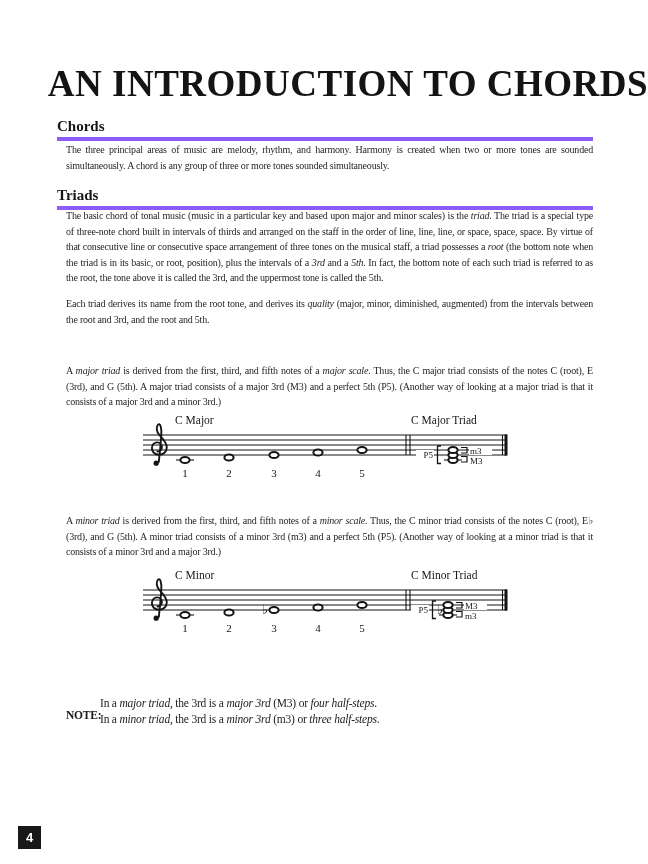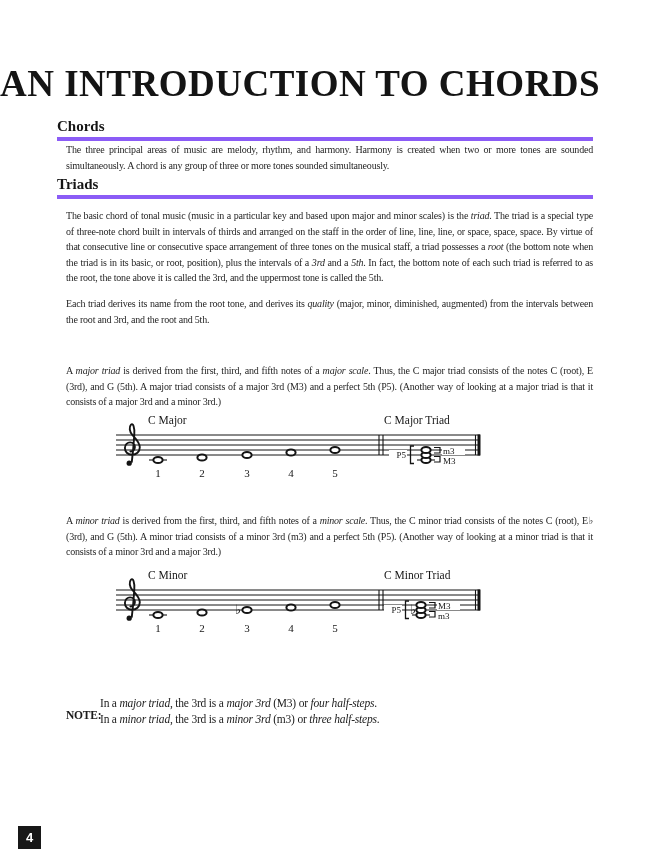--- a/index.html
+++ b/index.html
@@ -1,48 +1,48 @@
 <!DOCTYPE html>
 <html><head>
 <meta charset="utf-8">
 <style>
   html,body{margin:0;padding:0;background:#ffffff;}
   #page{position:relative;width:648px;height:864px;background:#ffffff;overflow:hidden;
         font-family:"Liberation Serif","DejaVu Serif",serif;color:#1b1b1b;}
   .abs{position:absolute;}
-  .title{width:648px;text-align:left;font-size:37px;font-weight:700;letter-spacing:.5px;color:#141414;line-height:40px;}
+  .title{width:648px;text-align:right;font-size:37px;font-weight:700;letter-spacing:.5px;color:#141414;line-height:40px;}
   .heading{left:57px;width:536px;font-size:15px;font-weight:700;color:#161616;
            line-height:16px;padding-bottom:3px;border-bottom:4px solid #8b5cf6;}
   .para{left:66px;width:527px;font-size:10px;line-height:15.5px;text-align:justify;
         letter-spacing:-0.2px;color:#1f1f1f;}
   .it{font-style:italic;margin-top:16px;}
   .note-row{left:66px;width:527px;display:flex;font-size:11.5px;line-height:15.5px;letter-spacing:-0.2px;}
   .note-label{font-weight:700;width:34px;flex:0 0 auto;margin-top:12px;}
   .note-lines{flex:1;}
-  .figure{left:114px;width:368px;height:74px;}
+  .figure{left:141px;width:368px;height:74px;}
   .page-badge{left:18px;top:826px;width:23px;height:23px;background:#181818;
               color:#ffffff;font-family:"Liberation Sans","DejaVu Sans",sans-serif;
               font-weight:700;font-size:13px;display:flex;align-items:center;justify-content:center;}
   svg text{font-family:"Liberation Serif","DejaVu Serif",serif;fill:#161616;}
   svg .flat{font-family:"DejaVu Sans",sans-serif;font-size:13px;}
   svg .stafflabel{font-size:11.5px;}
   svg .num{font-size:11px;}
   svg .ivl{font-size:9px;}
 </style>
 </head>
 <body>
 
 <div id="page">
 
   <div class="abs title" style="top:64px;">AN INTRODUCTION TO CHORDS</div>
 
   <div class="abs heading" style="top:118px;">Chords</div>
   <div class="abs para" style="top:142px;"><span>The three principal areas of music are melody, rhythm, and harmony. Harmony is created when two or more tones are sounded simultaneously. A chord is any group of three or more tones sounded simultaneously.</span></div>
 
-  <div class="abs heading" style="top:176px;">Triads</div>
+  <div class="abs heading" style="top:187px;">Triads</div>
   <div class="abs para" style="top:208px;"><span>The basic chord of tonal music (music in a particular key and based upon major and minor scales) is the </span><span class="it">triad</span><span>. The triad is a special type of three-note chord built in intervals of thirds and arranged on the staff in the order of line, line, line, or space, space, space. By virtue of that consecutive line or consecutive space arrangement of three tones on the musical staff, a triad possesses a </span><span class="it">root</span><span> (the bottom note when the triad is in its basic, or root, position), plus the intervals of a </span><span class="it">3rd</span><span> and a </span><span class="it">5th</span><span>. In fact, the bottom note of each such triad is referred to as the root, the tone above it is called the 3rd, and the uppermost tone is called the 5th.</span></div>
   <div class="abs para" style="top:296px;"><span>Each triad derives its name from the root tone, and derives its </span><span class="it">quality</span><span> (major, minor, diminished, augmented) from the intervals between the root and 3rd, and the root and 5th.</span></div>
 
   <div class="abs para" style="top:363px;"><span>A </span><span class="it">major triad</span><span> is derived from the first, third, and fifth notes of a </span><span class="it">major scale</span><span>. Thus, the C major triad consists of the notes C (root), E (3rd), and G (5th). A major triad consists of a major 3rd (M3) and a perfect 5th (P5). (Another way of looking at a major triad is that it consists of a major 3rd and a minor 3rd.)</span></div>
 
   <div class="abs figure" style="top:413px;">
     <svg width="368" height="74" viewBox="0 0 368 74">
       <text x="34" y="11" class="stafflabel">C Major</text>
       <text x="270" y="11" class="stafflabel">C Major Triad</text>
 

